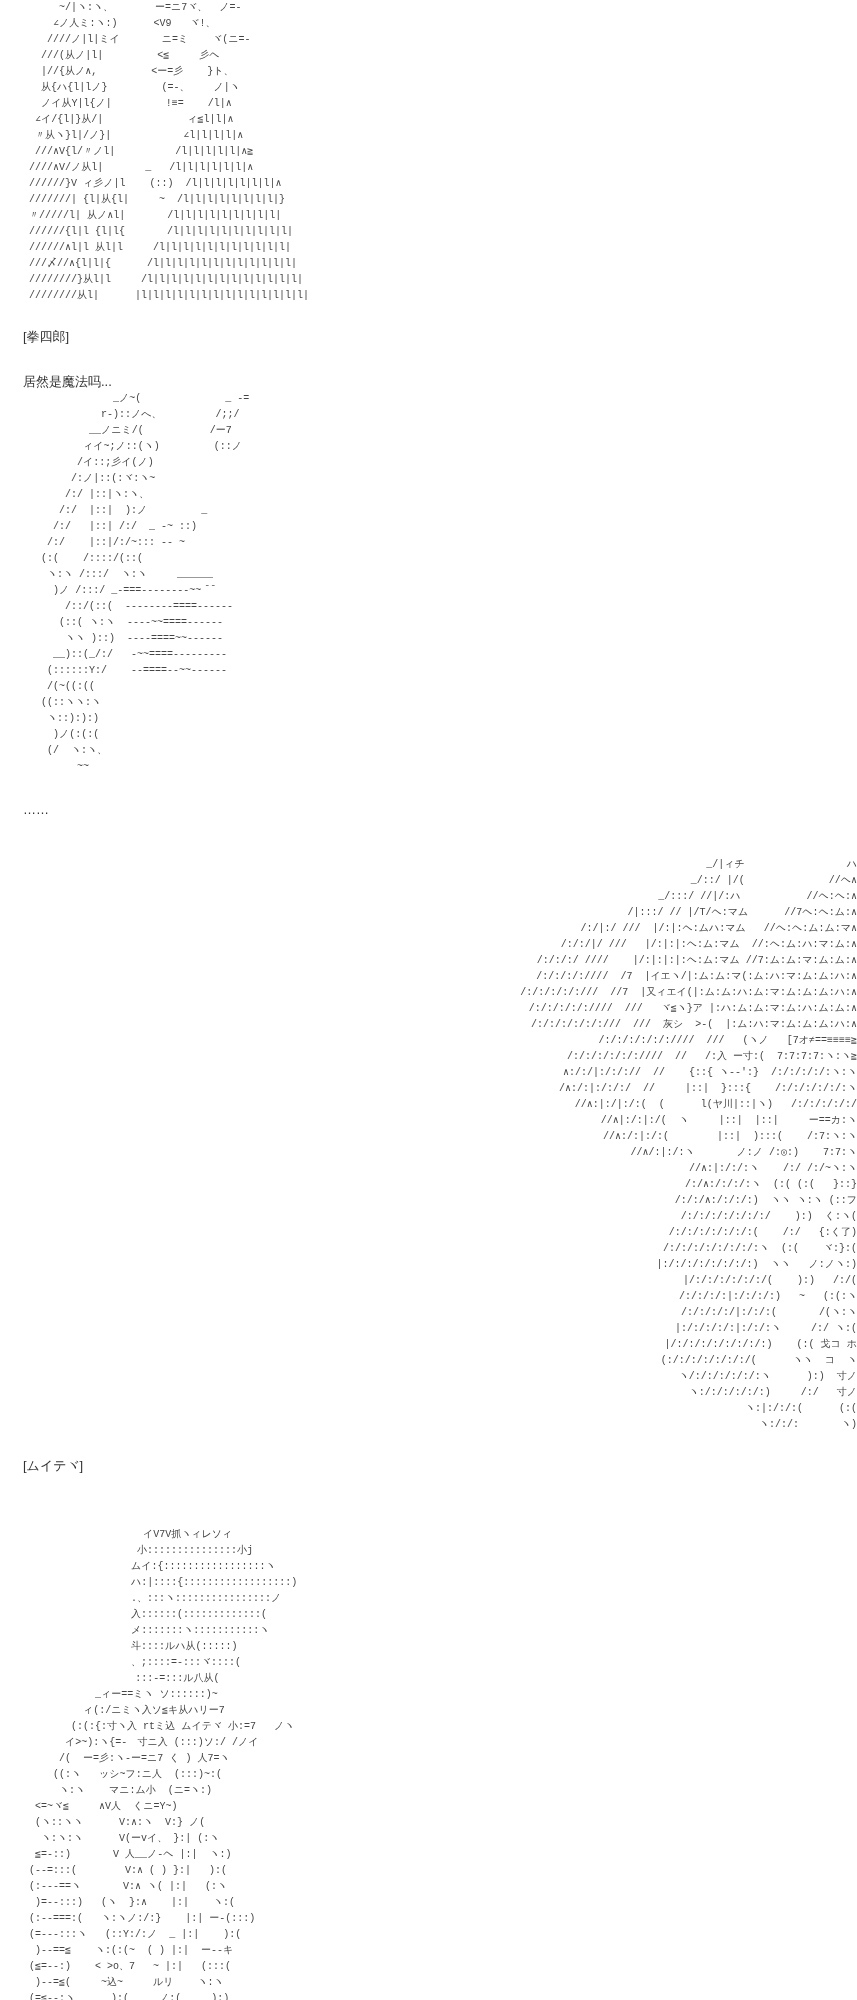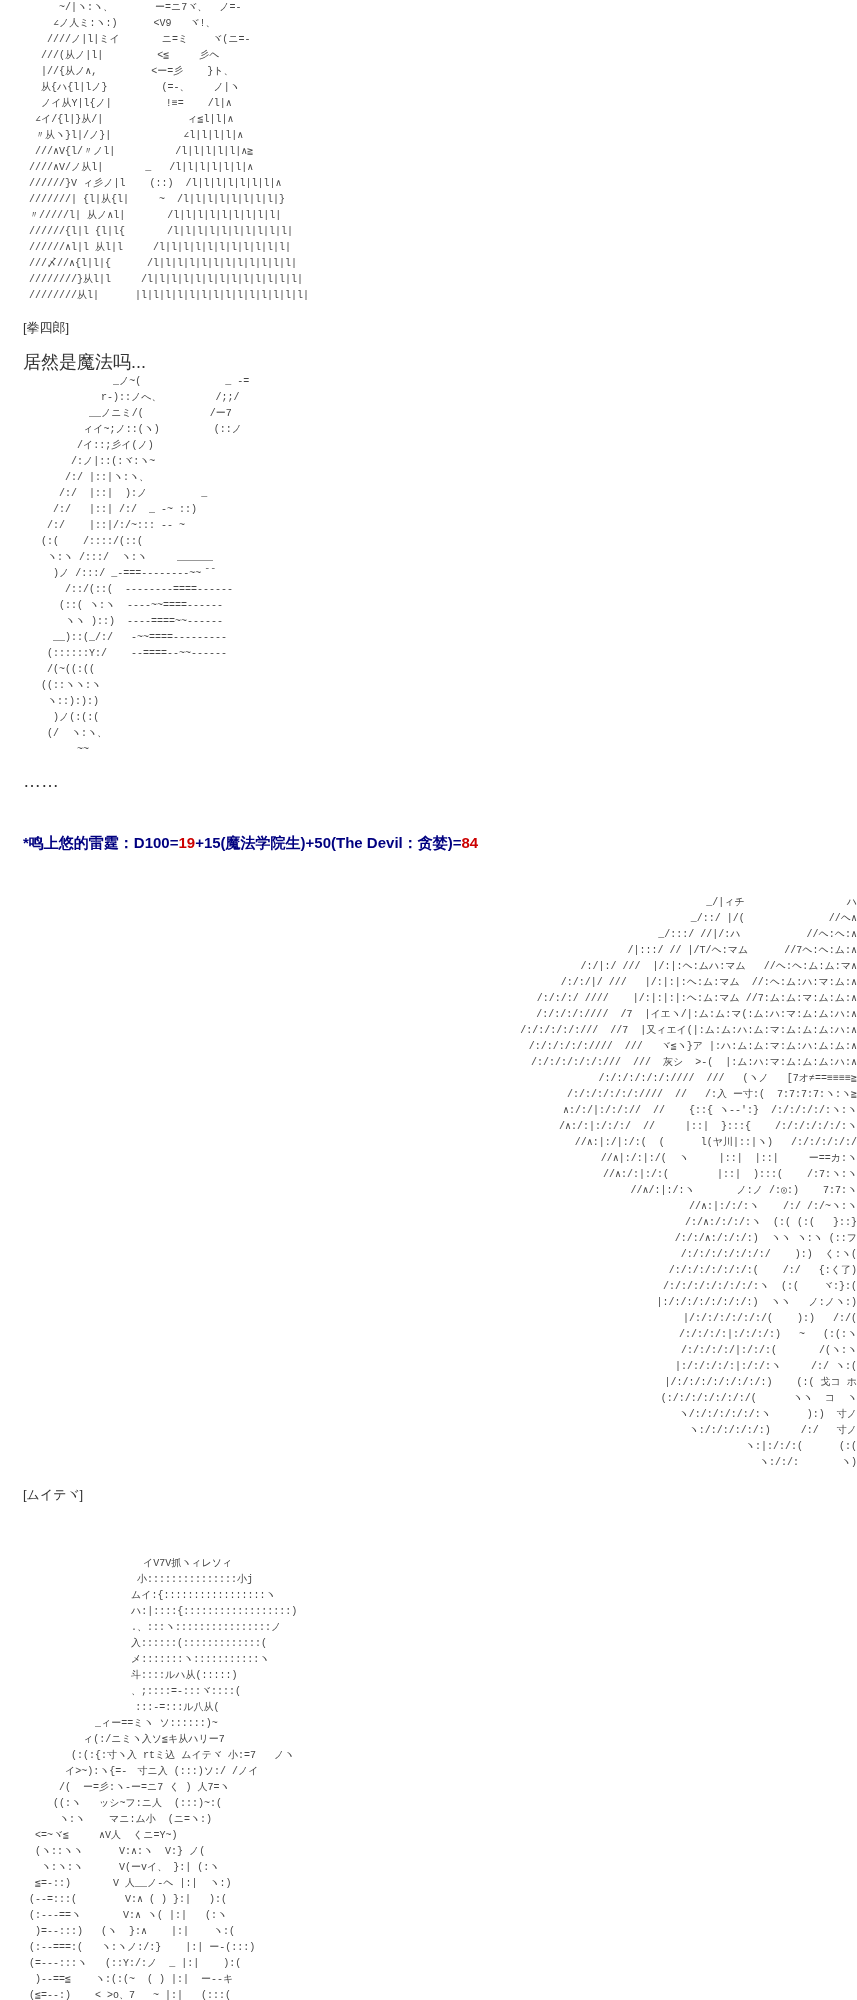--- a/index.html
+++ b/index.html
@@ -13,22 +13,22 @@
   .aa {
     font-family: Liberation Mono, monospace;
     font-size: 10px; line-height: 16px;
     color: var(--aa, #444444);
     white-space: pre;
   }
   .aa-1 { margin-top: 0; }
   .aa-2 { }
   .aa-3 { margin-top: 40px; text-align: right; }
   .aa-4 { margin-top: 52px; }
-  .speaker { font-size: 13px; margin-top: 15px; }
-  .dialogue { font-size: 18px; margin-top: 13px; }
+  .speaker { font-size: 13px; margin-top: 24px; }
+  .dialogue { font-size: 13px; margin-top: 27px; }
   .dice { margin-top: 38px; }
   .dice-line {
     font-size: 15px; font-weight: bold; line-height: 25px;
     font-family: "Liberation Sans", sans-serif;
   }
   .seg-base { color: var(--dice-base, #000080); }
   .seg-highlight { color: var(--dice-red, #cc0000); }
 </style>
 </head>
 <body>
@@ -81,21 +81,20 @@
    ((::ヽヽ:ヽ
     ヽ::):):)
      )ノ(:(:(
     (/  ヽ:ヽ、
          ~~</pre>
 
 
   <div class="dialogue">……</div>
 
   <div class="dice">
-    <p class="dice-line"><span class="seg-base">*鸣上悠的雷霆：D100=</span><span class="seg-highlight">19</span><span class="seg-base">+15(魔法学院生)+50(The Devil：贪婪)=</span><span class="seg-highlight">84</span></p>
   </div>
 
   <pre class="aa aa-3">                     _/|ィチ                 ハ
                   _/::/ |/(              //ヘ∧
                _/:::/ //|/:ハ           //ヘ:ヘ:∧
              /|:::/ // |/T/ヘ:マム      //7ヘ:ヘ:ム:∧
            /:/|:/ ///  |/:|:ヘ:ムハ:マム   //ヘ:ヘ:ム:ム:マ∧
          /:/:/|/ ///   |/:|:|:ヘ:ム:マム  //:ヘ:ム:ハ:マ:ム:∧
        /:/:/:/ ////    |/:|:|:|:ヘ:ム:マム //7:ム:ム:マ:ム:ム:∧
      /:/:/:/:////  /7  |イエヽ/|:ム:ム:マ(:ム:ハ:マ:ム:ム:ハ:∧

